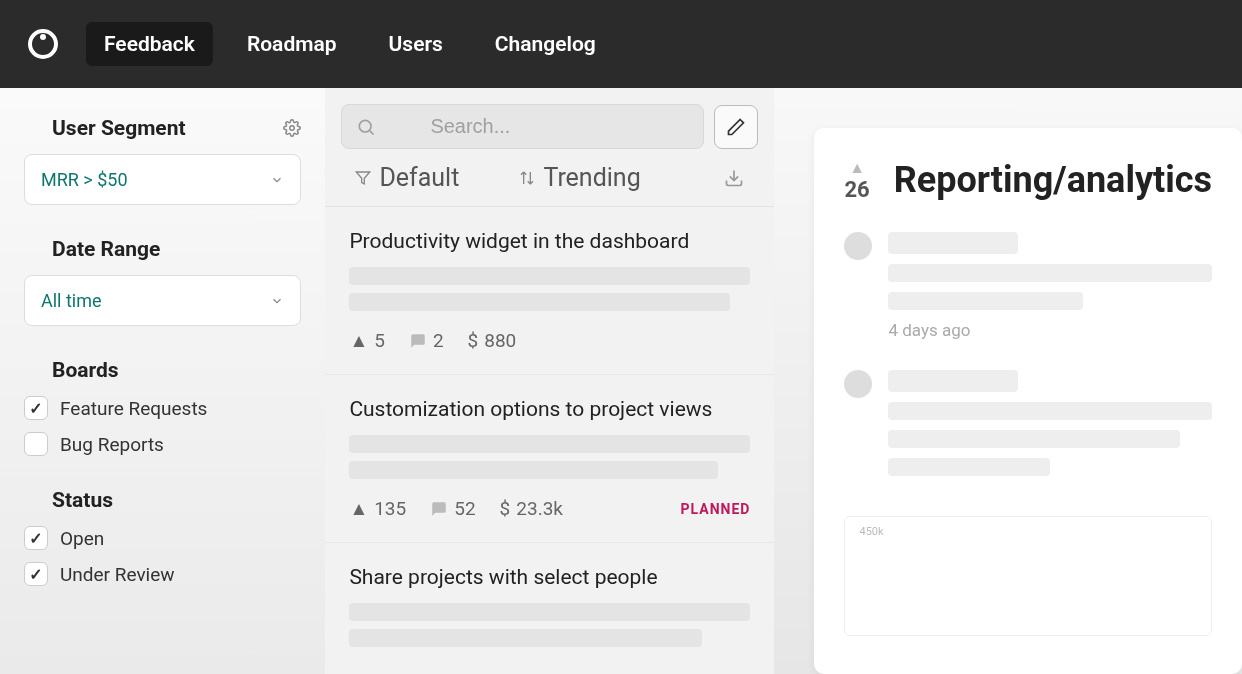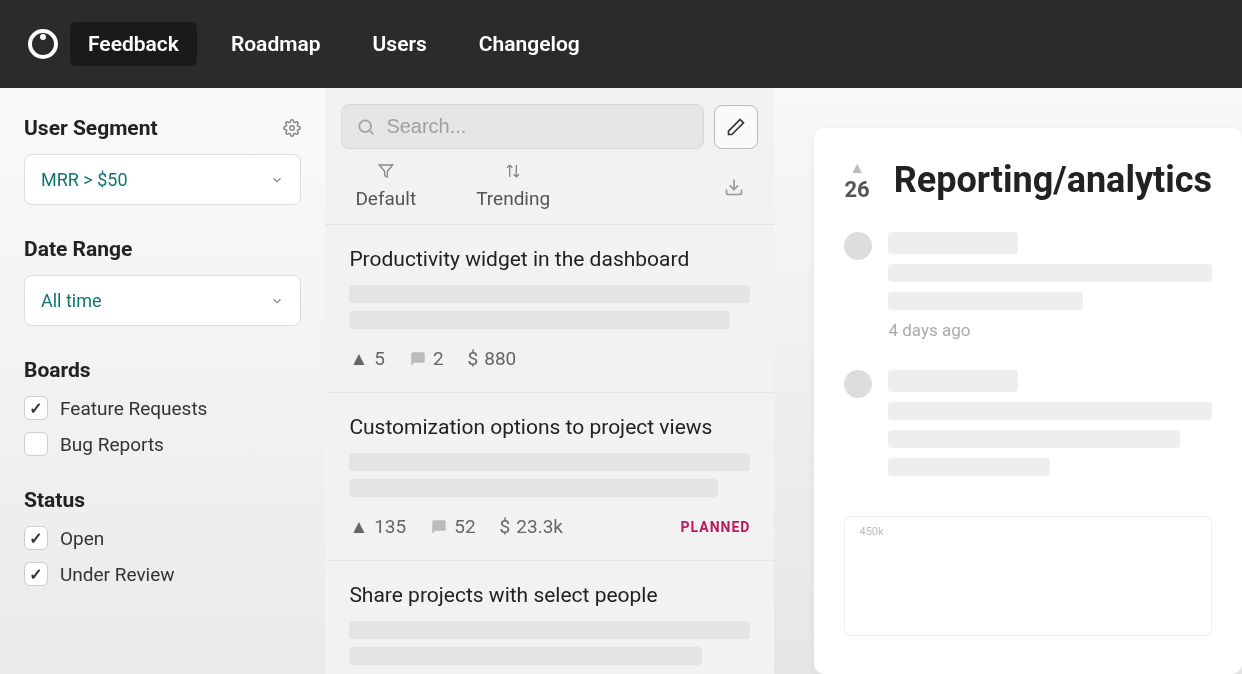--- a/index.html
+++ b/index.html
@@ -10,21 +10,21 @@
   height: 674px;
   overflow: hidden;
   color: #1a1a1a;
 }
 .topbar {
   background: #2b2b2b;
   height: 88px;
   display: flex;
   align-items: center;
   padding: 0 24px;
-  gap: 8px;
+  gap: 24px;
 }
 .logo {
   width: 38px; height: 38px;
   display: flex; align-items: center; justify-content: center;
 }
 .nav {
   display: flex;
   gap: 16px;
   align-items: center;
 }
@@ -52,20 +52,21 @@
 .side-header {
   display: flex;
   justify-content: space-between;
   align-items: center;
   margin-bottom: 14px;
 }
 .side-title {
   font-size: 21px;
   font-weight: 700;
   color: #222;
+  margin-left: 28px;
 }
 .gear { color: #888; cursor: pointer; }
 .dropdown {
   width: 100%;
   background: #fff;
   border: 1px solid #ddd;
   border-radius: 8px;
   padding: 14px 16px;
   display: flex;
   justify-content: space-between;
@@ -120,43 +121,43 @@
   padding: 10px 14px;
   gap: 10px;
 }
 .search-input {
   border: none;
   background: transparent;
   outline: none;
   font-size: 20px;
   color: #666;
   width: 100%;
+  margin-left: 44px;
 }
 .search-input::placeholder { color: #a0a0a0; }
 .edit-btn {
   width: 44px; height: 44px;
   border: 1px solid #bbb;
   border-radius: 8px;
   background: #fafafa;
   display: flex; align-items: center; justify-content: center;
   cursor: pointer;
 }
 .filter-bar {
   display: flex;
   align-items: center;
   padding: 14px 30px 14px 30px;
   border-bottom: 1px solid #e2e2e2;
   gap: 60px;
 }
 .filter-item {
   display: flex; align-items: center; gap: 8px;
-  font-size: 19px;
+  font-size: 25px;
   color: #555;
   cursor: pointer;
-  flex-direction: column;
 }
 .download-icon {
   margin-left: auto;
   color: #888;
   cursor: pointer;
 }
 .card {
   padding: 22px 24px;
   border-bottom: 1px solid #e6e6e6;
 }

